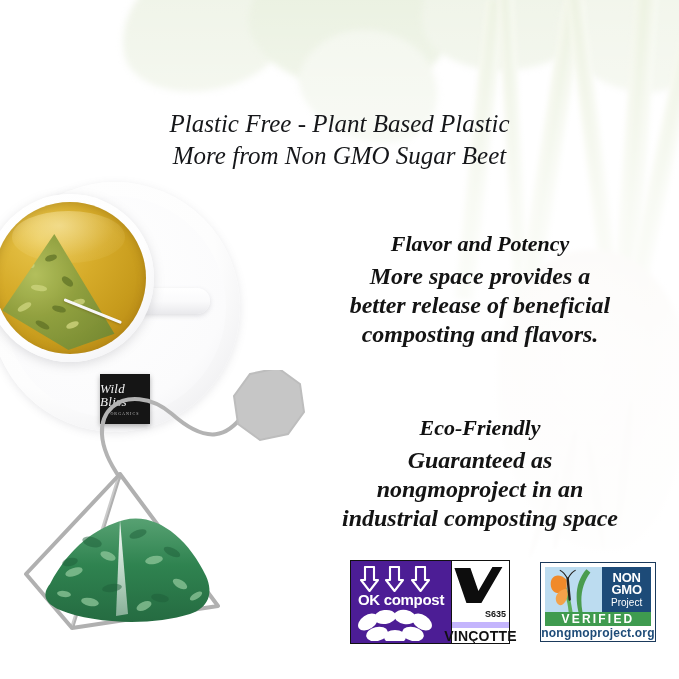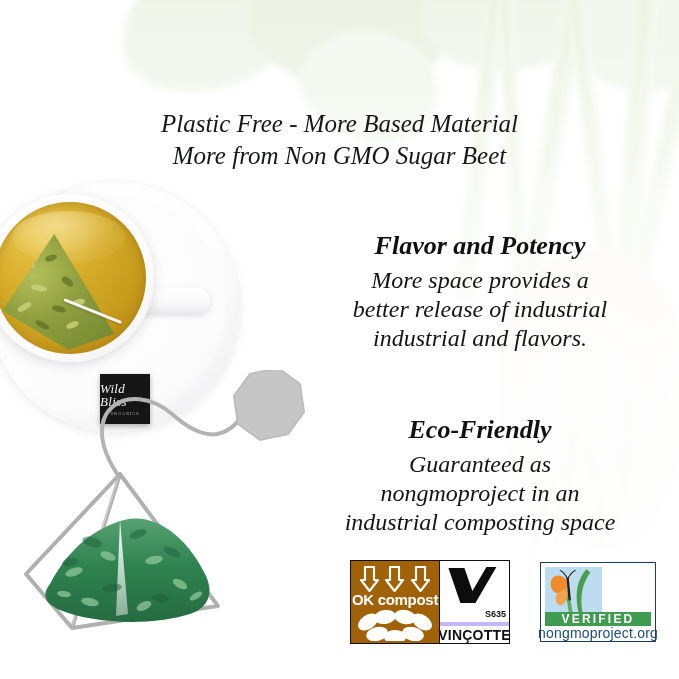--- a/index.html
+++ b/index.html
@@ -69,34 +69,34 @@
     font-size: 25px;
     color: #16171a;
     white-space: nowrap;
   }
   .sub1 { top: 110px; }
   .sub2 { top: 142px; }
 
   
   .block { position: absolute; text-align: center; }
   .block-title {
-    font-size: 26px;
+    font-size: 22px;
     font-weight: bold;
     font-style: italic;
     color: #101010;
     white-space: nowrap;
   }
   .block-body {
     font-size: 24px;
     font-style: italic;
     color: #141414;
     line-height: 1.21;
     margin-top: 5px;
   }
-  .block-body div { white-space: nowrap; }
+  .block-body div { white-space: nowrap; font-weight: bold; }
 
   #block-flavor { left: 281px; width: 398px; top: 231px; }
   #block-eco    { left: 281px; width: 398px; top: 387px; margin-top: 28px; }
 
   
   #teacup { position: absolute; left: -18px; top: 176px; width: 272px; height: 272px; }
   .saucer {
     position: absolute;
     left: 8px; top: 6px;
     width: 250px; height: 250px;
@@ -201,22 +201,22 @@
 
   .badge-okcompost {
     position: absolute; left: 0; top: 4px;
     width: 160px; height: 84px;
     display: flex;
     border: 1px solid #111;
     box-sizing: border-box;
     background: #fff;
   }
   .okc-green {
-    width: 88px; height: 100%;
-    background: #a16207;
+    width: 100px; height: 100%;
+    background: #4c1d95;
     position: relative;
     box-sizing: border-box;
   }
   .okc-arrows { position: absolute; left: 6px; top: 5px; width: 76px; height: 26px; display: flex; justify-content: space-around; }
   .okc-label {
     position: absolute; left: 0; right: 0; top: 30px;
     text-align: center;
     color: #fff;
     font-family: "Liberation Sans", sans-serif;
     font-weight: bold;
@@ -227,21 +227,21 @@
   .okc-white { flex: 1; position: relative; border-left: 1px solid #111; box-sizing: border-box; }
   .okc-check { position: absolute; left: 50%; top: 4px; transform: translateX(-55%); }
   .okc-code {
     position: absolute; right: 3px; bottom: 24px;
     font-family: "Liberation Sans", sans-serif;
     font-size: 9px; color: #111; font-weight: bold;
   }
   .okc-vincotte {
     position: absolute; left: 0; right: 0; bottom: 0;
     height: 21px;
-    border-top: 4px solid #c4b5fd;
+    border-top: 6px solid #c4b5fd;
     display: flex; align-items: center; justify-content: center;
     font-family: "Liberation Sans", sans-serif;
     font-weight: bold; font-size: 14px; color: #111;
     letter-spacing: 0.2px;
     box-sizing: border-box;
   }
 
   .badge-nongmo {
     position: absolute; left: 190px; top: 6px;
     width: 116px; height: 80px;
@@ -259,22 +259,22 @@
   .ng-blue .ng-proj { font-size: 10px; margin-top: 1px; }
   .ng-verified {
     height: 17px; background: #3f9b4f; color: #fff;
     font-family: "Liberation Sans", sans-serif;
     font-weight: bold; font-size: 12px; letter-spacing: 2.2px;
     display: flex; align-items: center; justify-content: center;
   }
   .ng-url {
     height: 14px; background: #fff; color: #1d4b78;
     font-family: "Liberation Sans", sans-serif;
-    font-size: 14px; letter-spacing: 0.2px;
-    display: flex; align-items: center; justify-content: center;
+    font-size: 12px; letter-spacing: 0.2px;
+    display: flex; align-items: center; justify-content: center; font-weight: bold;
   }
 </style>
 </head>
 <body>
 
 <div id="canvas">
 
   <div class="bg-layer">
     <div class="beet-leaf" style="left:120px;  top:-40px;  width:170px; height:130px; transform:rotate(-12deg);"></div>
     <div class="beet-leaf" style="left:250px;  top:-60px;  width:200px; height:150px; transform:rotate(8deg); background:#e3ecd6;"></div>
@@ -292,21 +292,21 @@
     <div class="beet-root" style="left:498px; top:250px; width:190px; height:300px;"></div>
     <div class="root-fiber" style="left:560px; top:430px; width:10px; height:120px; transform:rotate(10deg);"></div>
     <div class="root-fiber" style="left:592px; top:440px; width:8px;  height:110px; transform:rotate(-8deg);"></div>
     <div class="root-fiber" style="left:620px; top:400px; width:9px;  height:130px; transform:rotate(6deg);"></div>
     <div class="root-fiber" style="left:540px; top:470px; width:7px;  height:90px;  transform:rotate(18deg);"></div>
 
     <div class="bg-wash"></div>
   </div>
 
 
-  <div class="sub-line sub1">Plastic Free - More Based Material</div>
+  <div class="sub-line sub1">Plastic Free - Plant Based Plastic</div>
 
   <div class="sub-line sub2">More from Non GMO Sugar Beet</div>
 
   <div id="teacup">
     <div class="saucer"></div>
     <div class="saucer-rim"></div>
     <div class="cup-handle"></div>
     <div class="cup-body"></div>
 
     <div class="tea-liquid">
@@ -376,22 +376,22 @@
           <ellipse cx="100" cy="218" rx="10" ry="4" transform="rotate(-8 100 218)"></ellipse>
         </g>
       </g>
     </svg>
   </div>
 
   <div class="block" id="block-flavor">
     <div class="block-title">Flavor and Potency</div>
     <div class="block-body">
       <div>More space provides a</div>
-      <div>better release of industrial</div>
-      <div>industrial and flavors.</div>
+      <div>better release of beneficial</div>
+      <div>composting and flavors.</div>
     </div>
   </div>
 
   <div class="block" id="block-eco">
     <div class="block-title">Eco-Friendly</div>
     <div class="block-body">
       <div>Guaranteed as</div>
       <div>nongmoproject in an</div>
       <div>industrial composting space</div>
     </div>
@@ -445,20 +445,25 @@
               <path d="M28 42 C 26 30, 24 18, 14 9 L 11 13 C 20 21, 23 31, 24 42 Z" fill="#5cae5c"></path>
               <g>
                 <path d="M22 12 C 14 4, 4 8, 6 18 C 8 26, 18 26, 22 19 Z" fill="#f08a2a"></path>
                 <path d="M22 20 C 16 20, 8 26, 12 33 C 16 39, 23 32, 23 24 Z" fill="#f3a24a"></path>
                 <path d="M23 11 L 25 30" stroke="#23201c" stroke-width="2.4" stroke-linecap="round"></path>
                 <path d="M23 11 C 20 6, 18 4, 15 3" stroke="#23201c" stroke-width="1.2" fill="none"></path>
                 <path d="M23 11 C 26 6, 28 4, 31 3" stroke="#23201c" stroke-width="1.2" fill="none"></path>
               </g>
             </svg>
           </div>
+          <div class="ng-blue">
+            <span class="ng-non">NON</span>
+            <span class="ng-gmo">GMO</span>
+            <span class="ng-proj">Project</span>
+          </div>
         </div>
         <div class="ng-verified">VERIFIED</div>
         <div class="ng-url">nongmoproject.org</div>
       </div>
     </div>
 
   </div>
 </div>
 
 </body></html>

